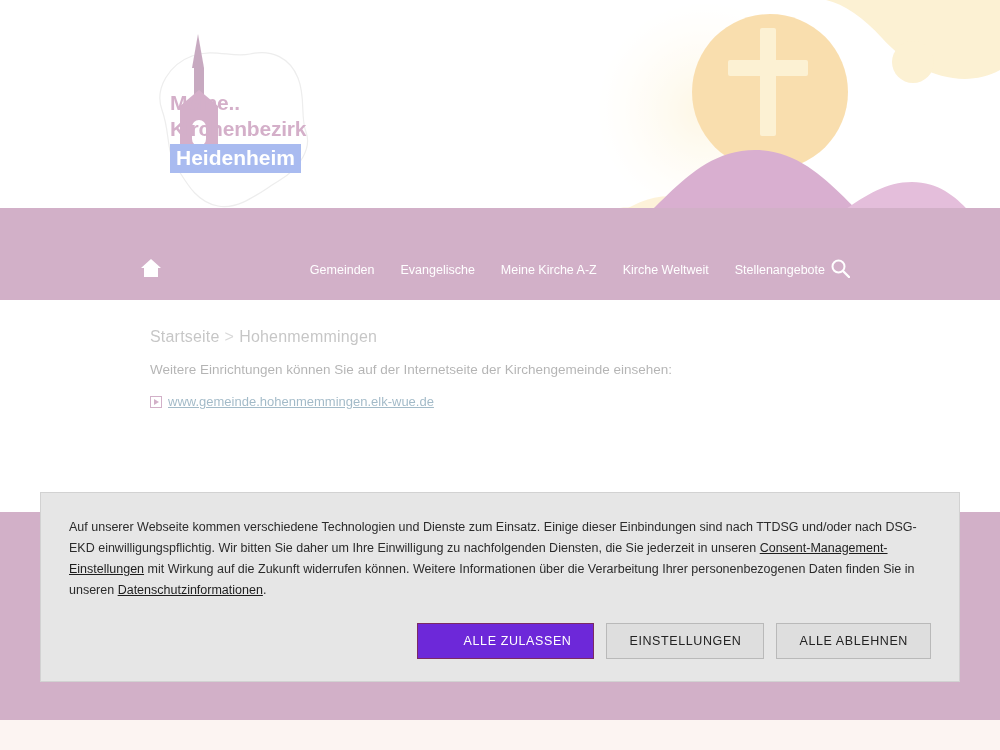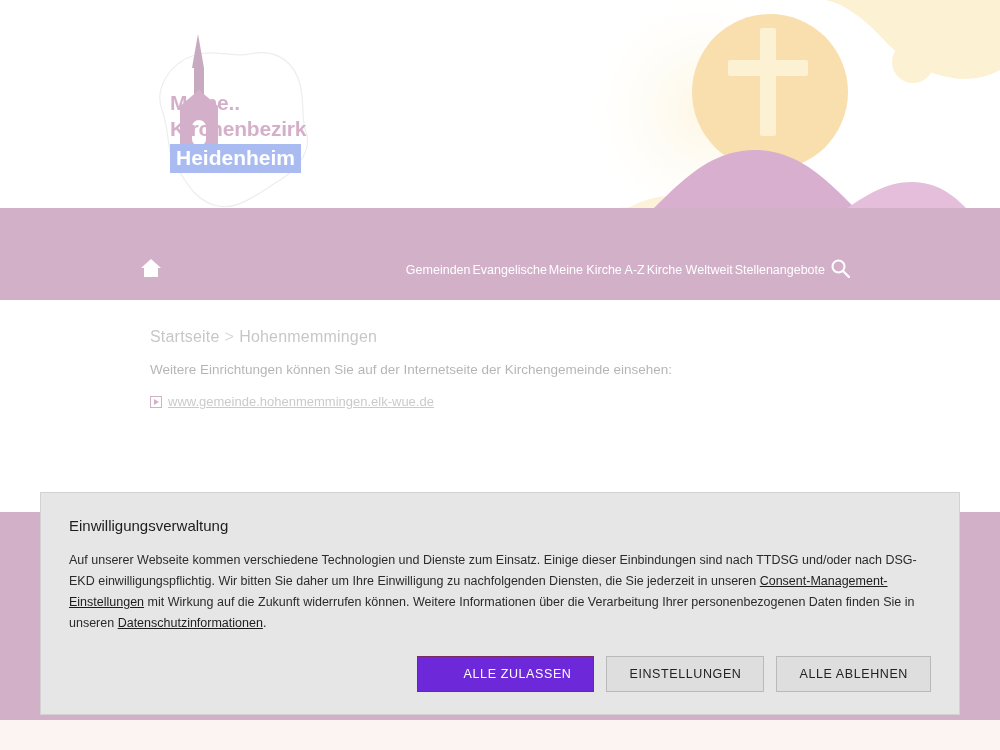--- a/index.html
+++ b/index.html
@@ -71,21 +71,21 @@
     transform: translateY(-50%);
     cursor: pointer;
   }
   .nav-links {
     position: absolute;
     right: 150px;
     top: 50%;
     transform: translateY(-50%);
     display: flex;
     align-items: center;
-    gap: 2px;
+    gap: 26px;
   }
   .nav-link {
     color: #ffffff;
     font-size: 12.5px;
     text-decoration: none;
     white-space: nowrap;
     cursor: pointer;
   }
   .nav-search {
     position: absolute;
@@ -137,21 +137,21 @@
   .ext-icon::after {
     content: "";
     position: absolute;
     left: 3px; top: 2px;
     border-left: 5px solid #8a3070;
     border-top: 3.5px solid transparent;
     border-bottom: 3.5px solid transparent;
   }
   .ext-link {
     font-size: 13px;
-    color: #737373;
+    color: #0c4a6e;
     text-decoration: underline;
     cursor: pointer;
   }
 
   
   .footer-block {
     background: #8a3070;
     height: 208px;
     position: relative;
     color: #ffffff;
@@ -328,21 +328,20 @@
     <div class="footer-right">
       <div>Der Evangelische Kirchenbezirk</div>
       <div>Heidenheim gehört der Evangelischen</div>
     </div>
   </div>
   <div class="footer-bar"></div>
   <div class="bottom-strip"></div>
 
   <div class="overlay"></div>
   <div class="consent">
-    <h2>Einwilligungsverwaltung</h2>
     <p><span>Auf unserer Webseite kommen verschiedene Technologien und Dienste zum Einsatz. Einige dieser Einbindungen sind nach TTDSG und/oder nach DSG-EKD einwilligungspflichtig. Wir bitten Sie daher um Ihre Einwilligung zu nachfolgenden Diensten, die Sie jederzeit in unseren </span><a>Consent-Management-Einstellungen</a><span> mit Wirkung auf die Zukunft widerrufen können. Weitere Informationen über die Verarbeitung Ihrer personenbezogenen Daten finden Sie in unseren </span><a>Datenschutzinformationen</a><span>.</span></p>
     <div class="consent-buttons">
       <button class="btn btn-primary">ALLE ZULASSEN</button>
       <button class="btn">EINSTELLUNGEN</button>
       <button class="btn">ALLE ABLEHNEN</button>
     </div>
   </div>
 
 </div>
 

